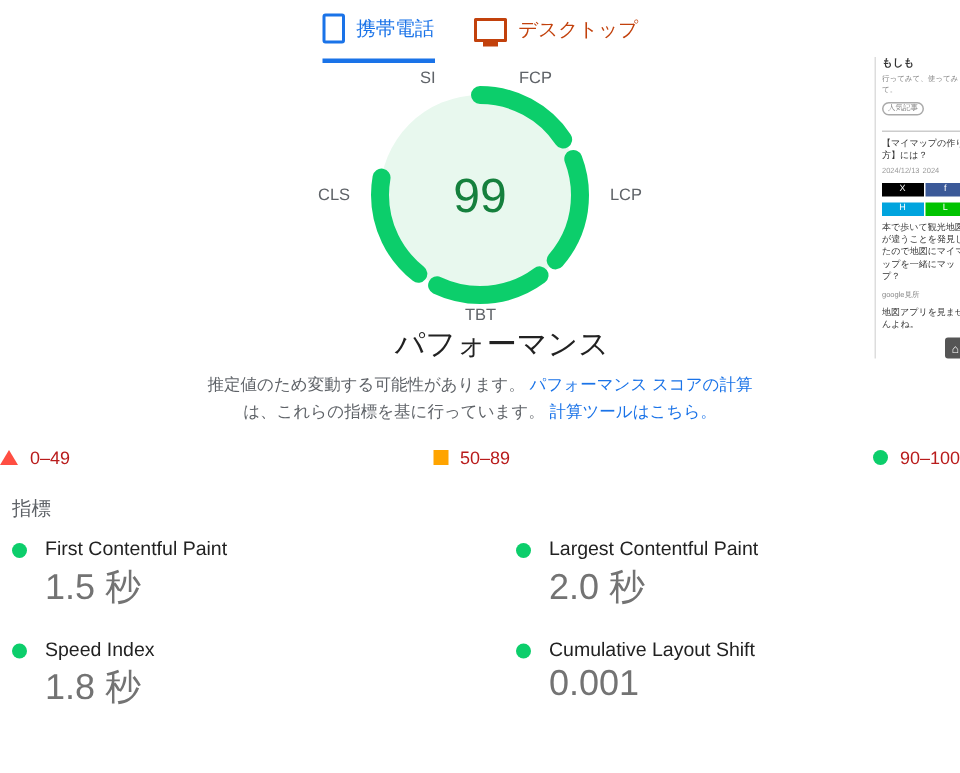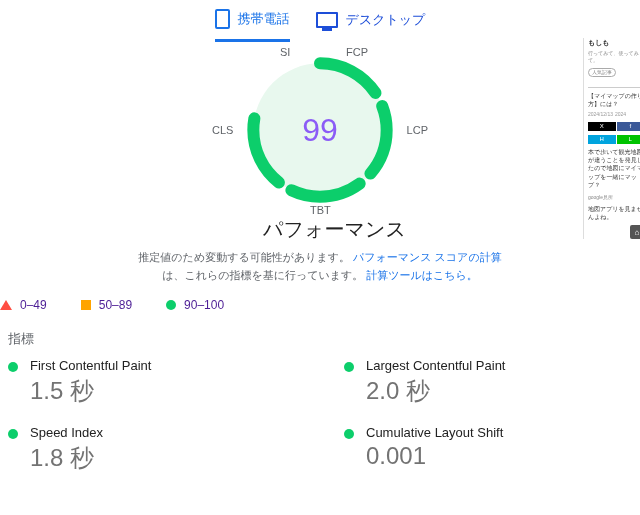--- a/index.html
+++ b/index.html
@@ -1,32 +1,32 @@
 <!DOCTYPE html>
 <html><head>
 <meta charset="utf-8">
 <style>
   html,body{margin:0;padding:0;font-family:"Helvetica Neue",Arial,"Hiragino Sans","Meiryo",sans-serif;color:#222;background:#fff;font-size:13px;}
   .stage{position:relative;width:640px;height:515px;overflow:hidden;}
   .tabs{display:flex;gap:26px;justify-content:center;padding-top:6px;height:36px;}
-  .tab{display:flex;align-items:center;gap:8px;color:#1d4ed8;padding-bottom:8px;cursor:pointer;font-size:13px;}
+  .tab{display:flex;align-items:center;gap:8px;color:#c2410c;padding-bottom:8px;cursor:pointer;font-size:13px;}
   .tab-active{color:#1a73e8;border-bottom:3px solid #1a73e8;}
   .tab-icon{display:inline-block;}
   .tab-icon.mobile{width:11px;height:16px;border:2px solid currentColor;border-radius:2px;position:relative;}
   .tab-icon.desktop{width:18px;height:12px;border:2px solid currentColor;border-radius:1px;position:relative;}
   .tab-icon.desktop::after{content:"";position:absolute;left:4px;right:4px;bottom:-5px;height:3px;background:currentColor;}
 
   .gauge-area{position:relative;margin-top:8px;text-align:center;}
   .gauge-wrap{position:relative;width:160px;height:160px;margin:0 auto;}
-  .gauge-score{position:absolute;inset:0;display:flex;align-items:center;justify-content:center;font-size:32px;color:#8b5cf6;}
+  .gauge-score{position:absolute;inset:0;display:flex;align-items:center;justify-content:center;font-size:32px;color:#15803d;}
   .gauge-title{font-size:20px;margin-top:6px;padding-left:29px;}
   .gauge-sub{font-size:11px;color:#5f6368;margin-top:6px;line-height:1.6;max-width:380px;margin-left:auto;margin-right:auto;}
   .gauge-sub a{color:#1a73e8;cursor:pointer;}
   .glabel{position:absolute;font-size:11px;color:#5f6368;}
-  .legend{display:flex;gap:34px;justify-content:flex-start;align-items:center;margin-top:14px;font-size:12px;color:#4c1d95;}
+  .legend{display:flex;gap:34px;justify-content:space-between;align-items:center;margin-top:14px;font-size:12px;color:#b91c1c;}
   .legend .row{display:flex;align-items:center;gap:8px;}
   .tri{width:0;height:0;border-left:6px solid transparent;border-right:6px solid transparent;border-bottom:10px solid #ff4e42;}
   .sq{width:10px;height:10px;background:#ffa400;}
   .ci{width:10px;height:10px;border-radius:50%;background:#0cce6b;}
 
   .sect-title{font-size:13px;color:#5f6368;margin:18px 0 10px 8px;}
   .metrics{display:flex;gap:40px;padding-left:8px;}
   .col{flex:1;display:flex;flex-direction:column;gap:18px;}
   .metric{display:flex;align-items:flex-start;gap:12px;}
   .dot{width:10px;height:10px;border-radius:50%;background:#0cce6b;margin-top:4px;flex:none;}

